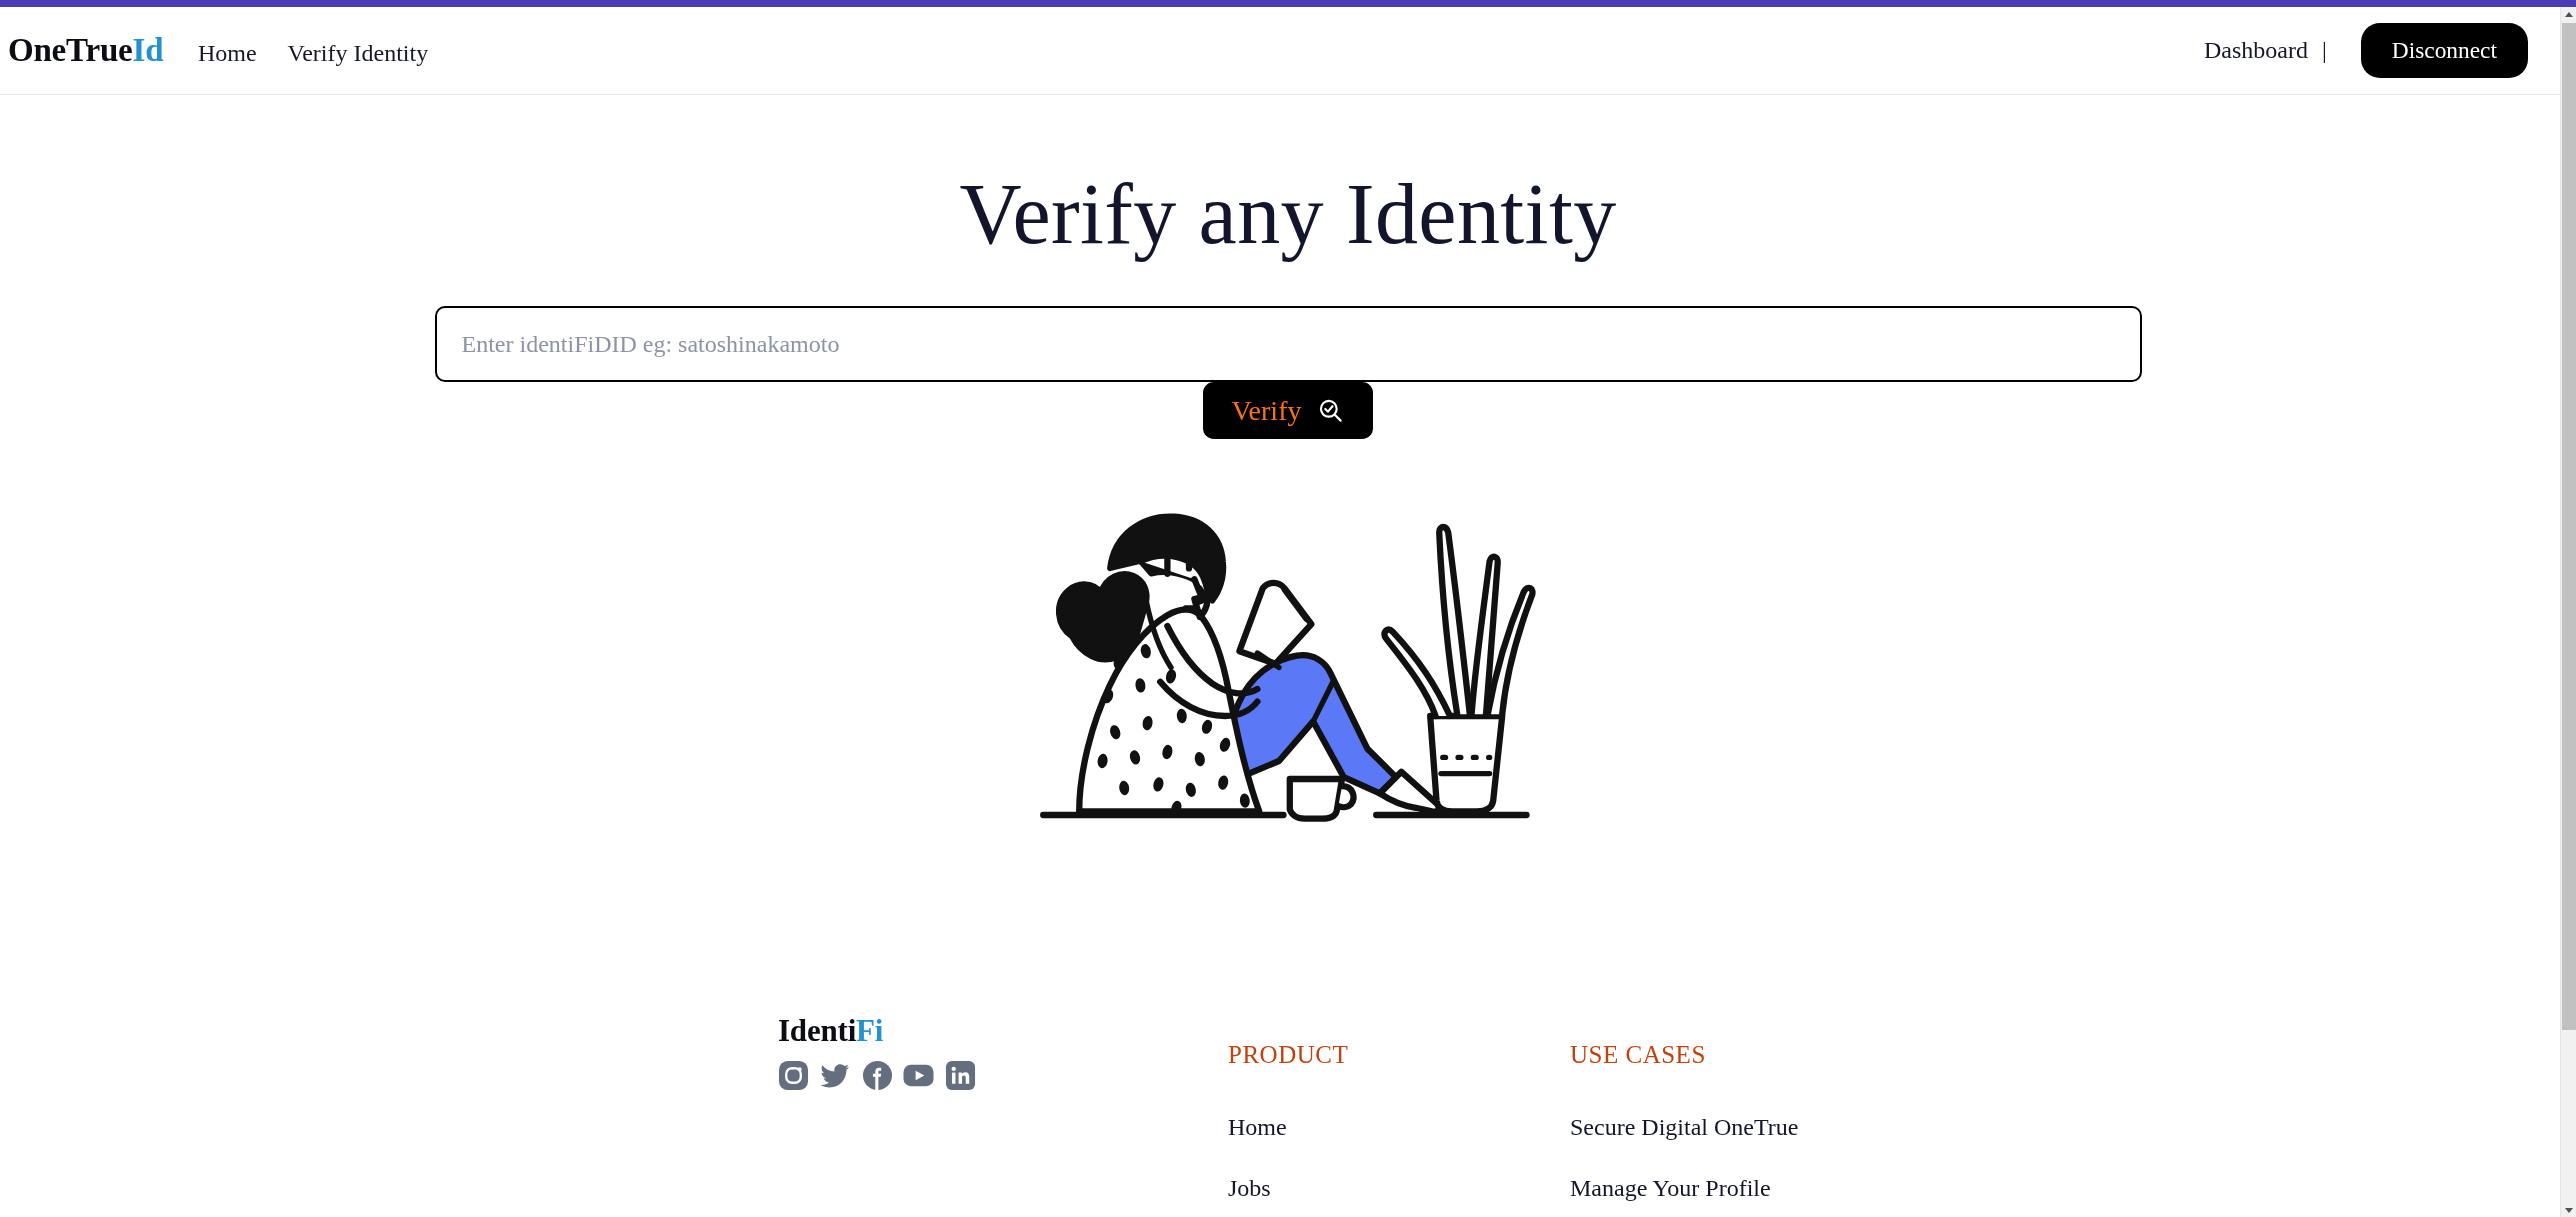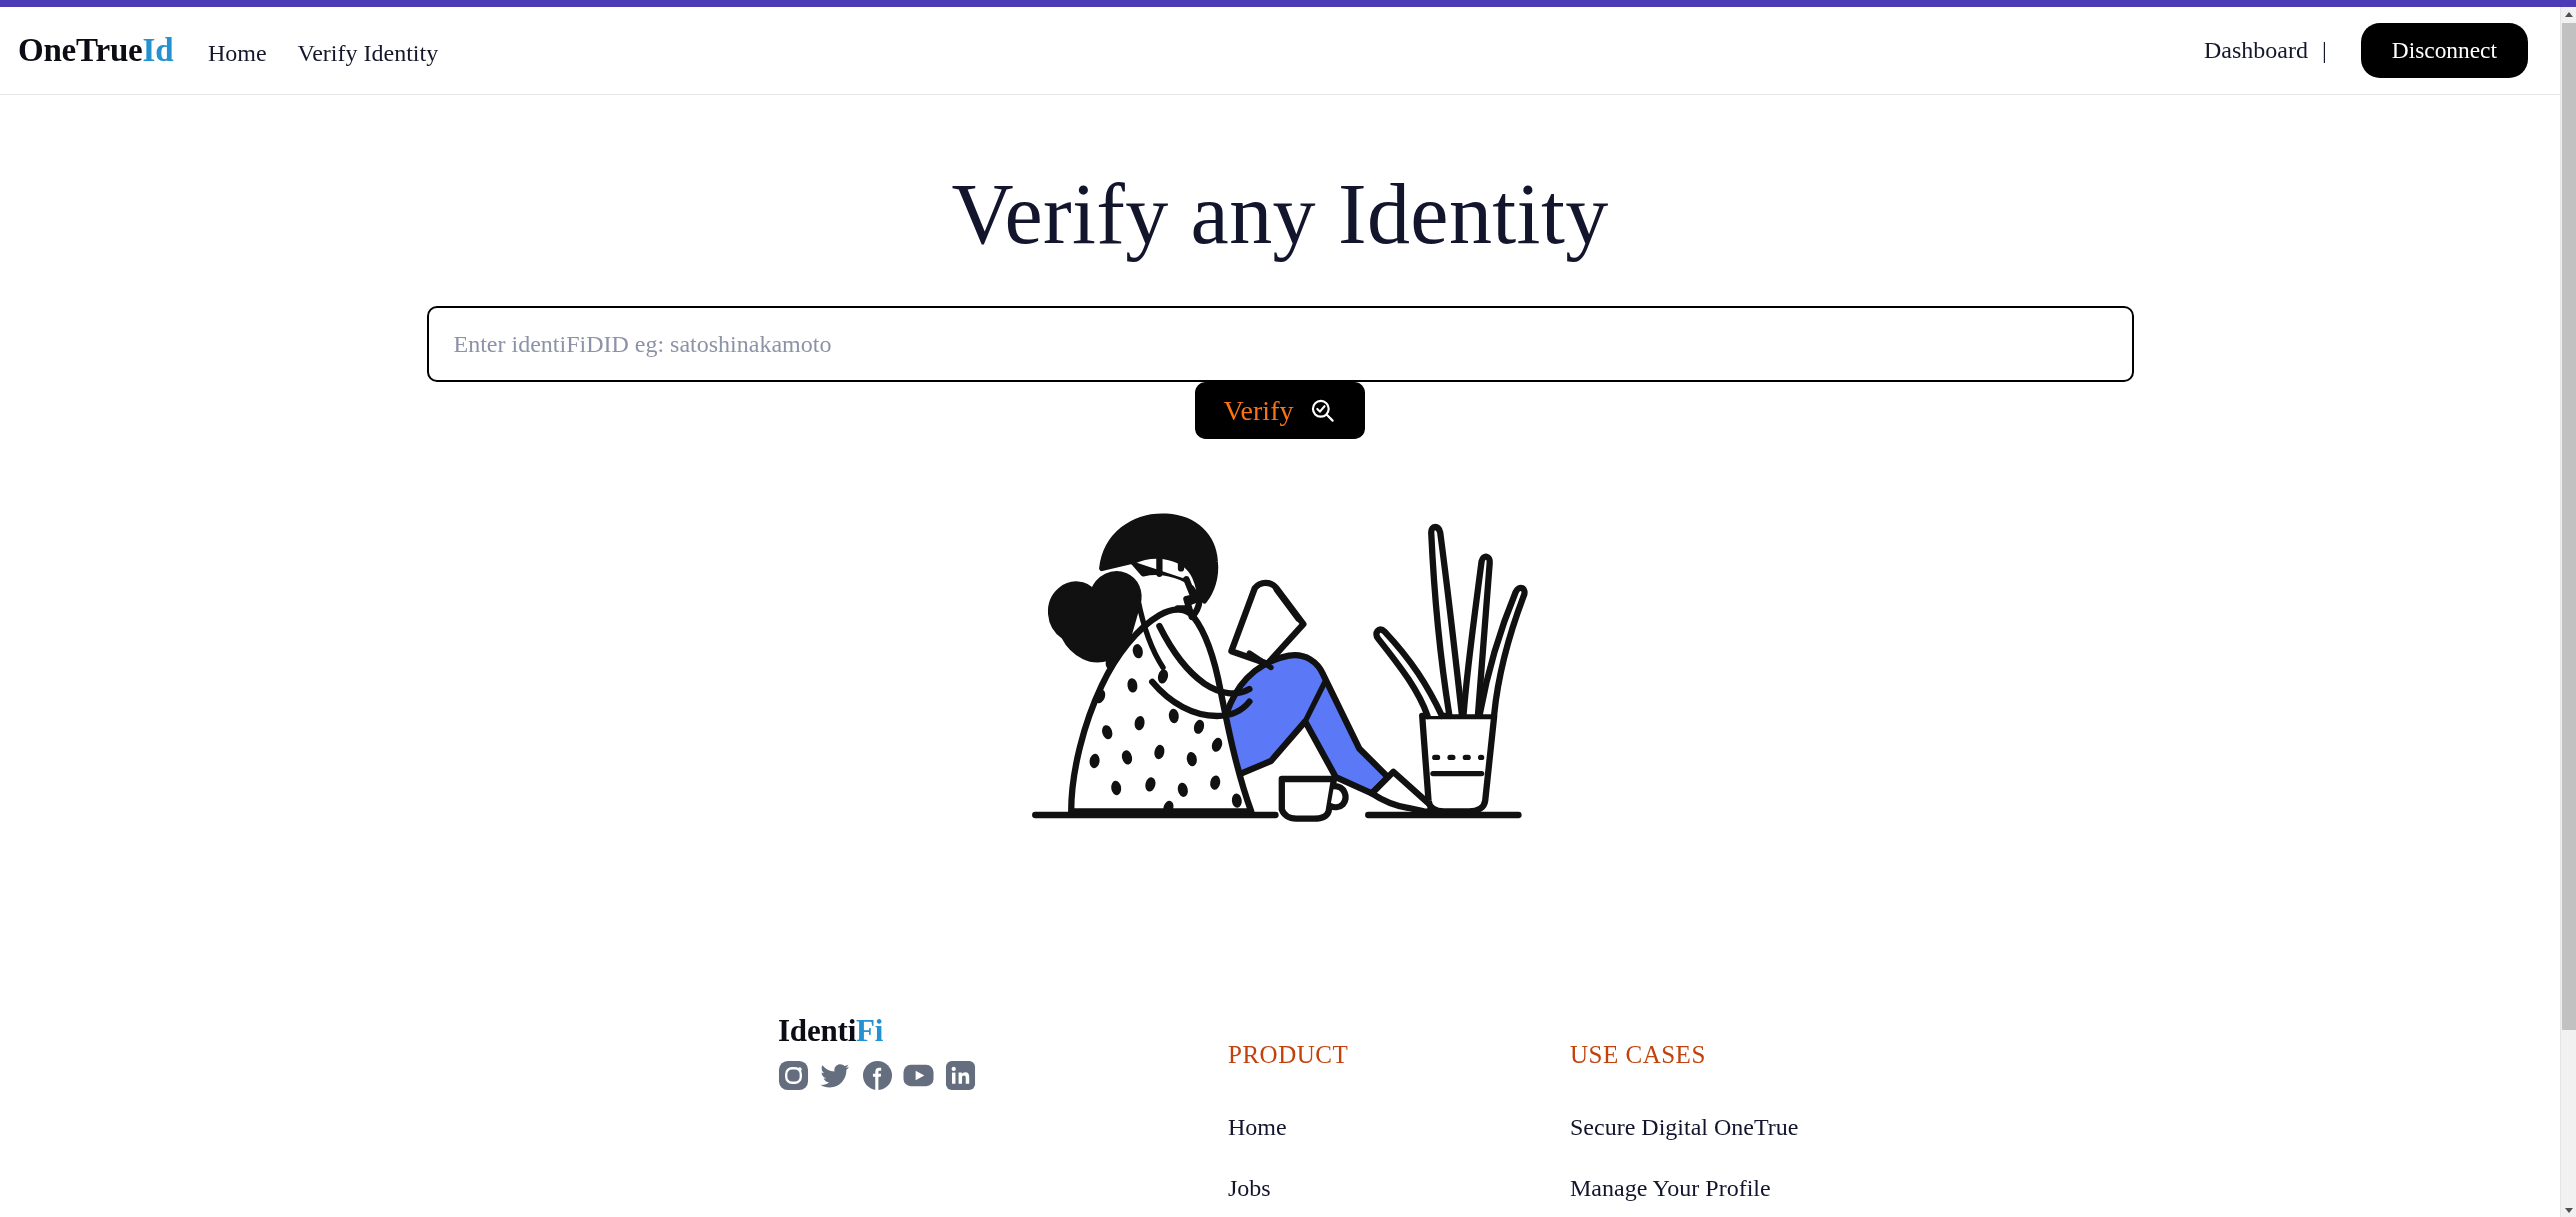--- a/index.html
+++ b/index.html
@@ -33,21 +33,21 @@
   
   #header {
     position: absolute;
     top: 7.2px; left: 0;
     width: 2560px;
     height: 88px;
     background: #ffffff;
     border-bottom: 0.9px solid #e8e8ea;
     display: flex;
     align-items: center;
-    padding: 0 32px 0 18px;
+    padding: 0 32px 0 8px;
   }
   #brand-left {
     display: flex;
     align-items: baseline;
     gap: 31px;
   }
   #logo {
     font-size: 33px;
     font-weight: 700;
     letter-spacing: -0.2px;
@@ -91,21 +91,21 @@
     border-radius: 19px;
     padding: 16px 31px;
     cursor: pointer;
     white-space: nowrap;
     line-height: 1;
   }
 
   
   #hero {
     position: absolute;
-    top: 96px; left: 0;
+    top: 96px; left: 8px;
     width: 2560px;
     height: 1122px;
     display: flex;
     flex-direction: column;
     align-items: center;
   }
   #hero-title {
     margin-top: 74px;
     font-size: 86px;
     line-height: 1.04;

